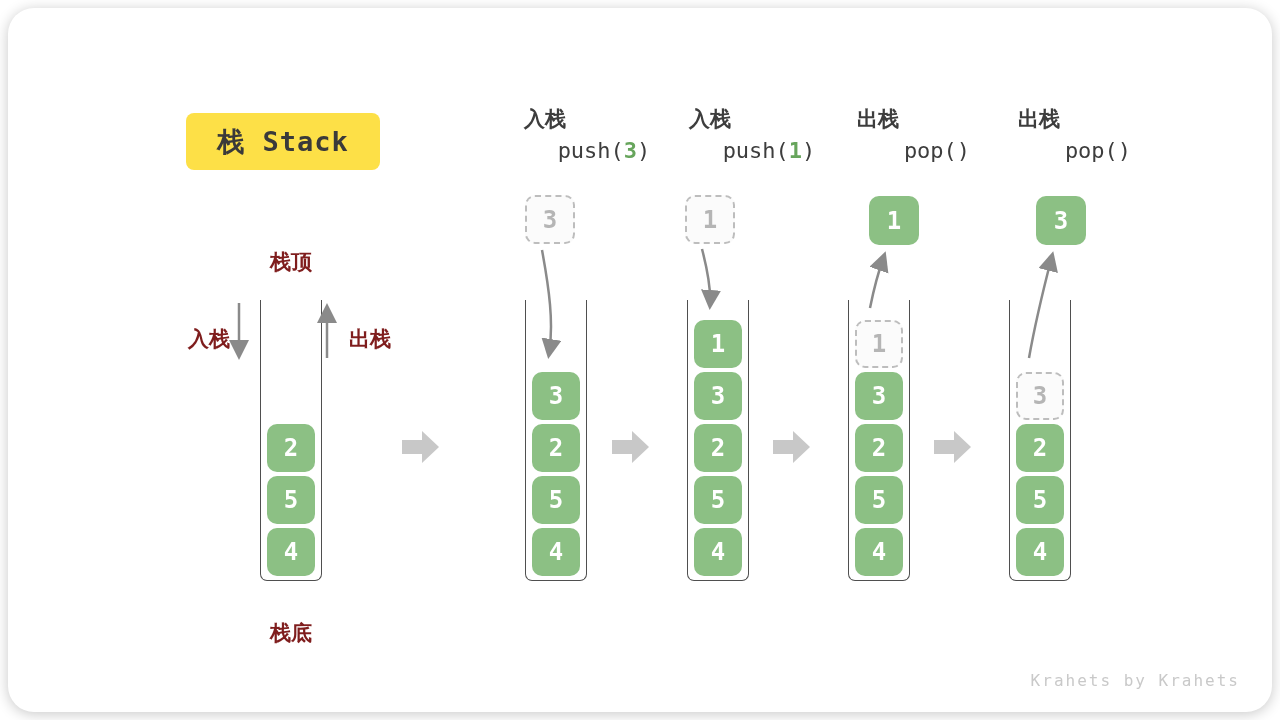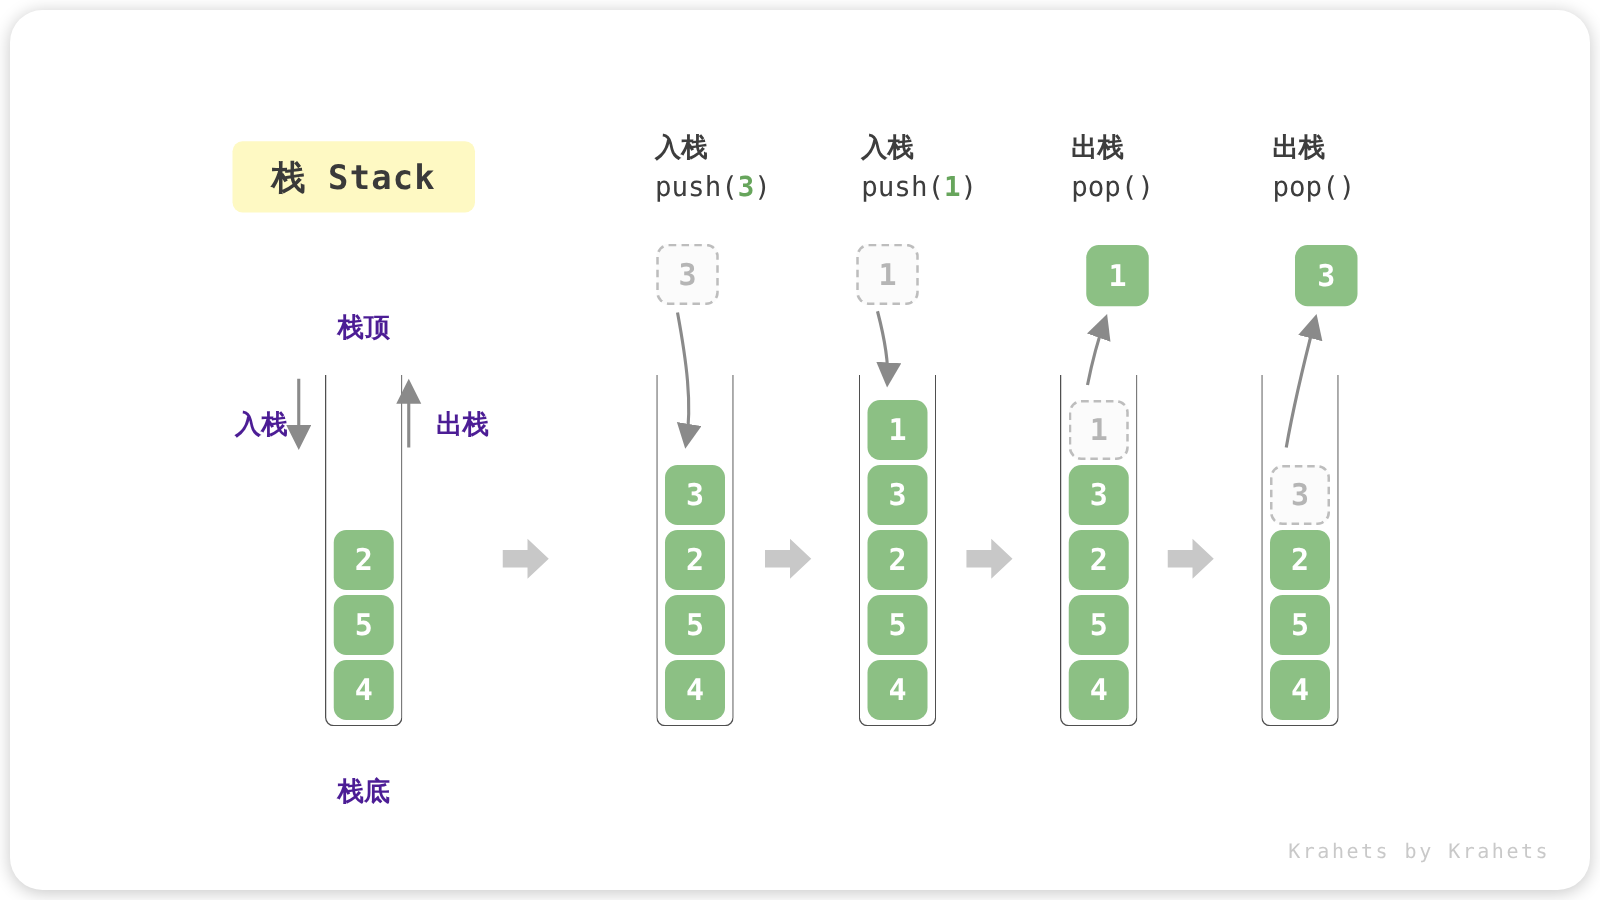--- a/index.html
+++ b/index.html
@@ -10,36 +10,36 @@
     position:absolute; left:8px; top:8px; width:1264px; height:704px;
     background:#ffffff; border-radius:26px;
     box-shadow:0 2px 14px rgba(0,0,0,0.22);
   }
 
   .abs { position:absolute; }
 
   
   .badge {
     left:178px; top:105px; width:194px; height:57px;
-    background:#fef9c3; border-radius:8px;
+    background:#fde047; border-radius:8px;
     display:flex; align-items:center; justify-content:center;
     font-size:27px; font-weight:bold; color:#3a3a3a; letter-spacing:1px;
     font-family:"DejaVu Sans Mono","Liberation Mono",monospace;
   }
 
   
-  .cjk-lbl { font-size:21px; font-weight:bold; color:#4c1d95; }
+  .cjk-lbl { font-size:21px; font-weight:bold; color:#7f1d1d; }
   .center62 { width:62px; text-align:center; }
 
   
   .step-header { top:96px; width:160px; }
   .step-header .cjk { font-size:21px; font-weight:600; color:#3d3d3d; line-height:30px; }
   .step-header .code {
     font-family:"DejaVu Sans Mono","Liberation Mono",monospace;
-    font-size:22px; color:#3d3d3d; line-height:34px;
+    font-size:22px; color:#3d3d3d; line-height:34px;text-align:center;
   }
   .step-header .code .arg { color:#67a55c; font-weight:bold; }
 
   
   .tube {
     top:292px; width:62px; height:281px;
     border:1.5px solid #4f4f4f; border-top:none;
     border-radius:0 0 7px 7px; background:#ffffff;
   }
 

